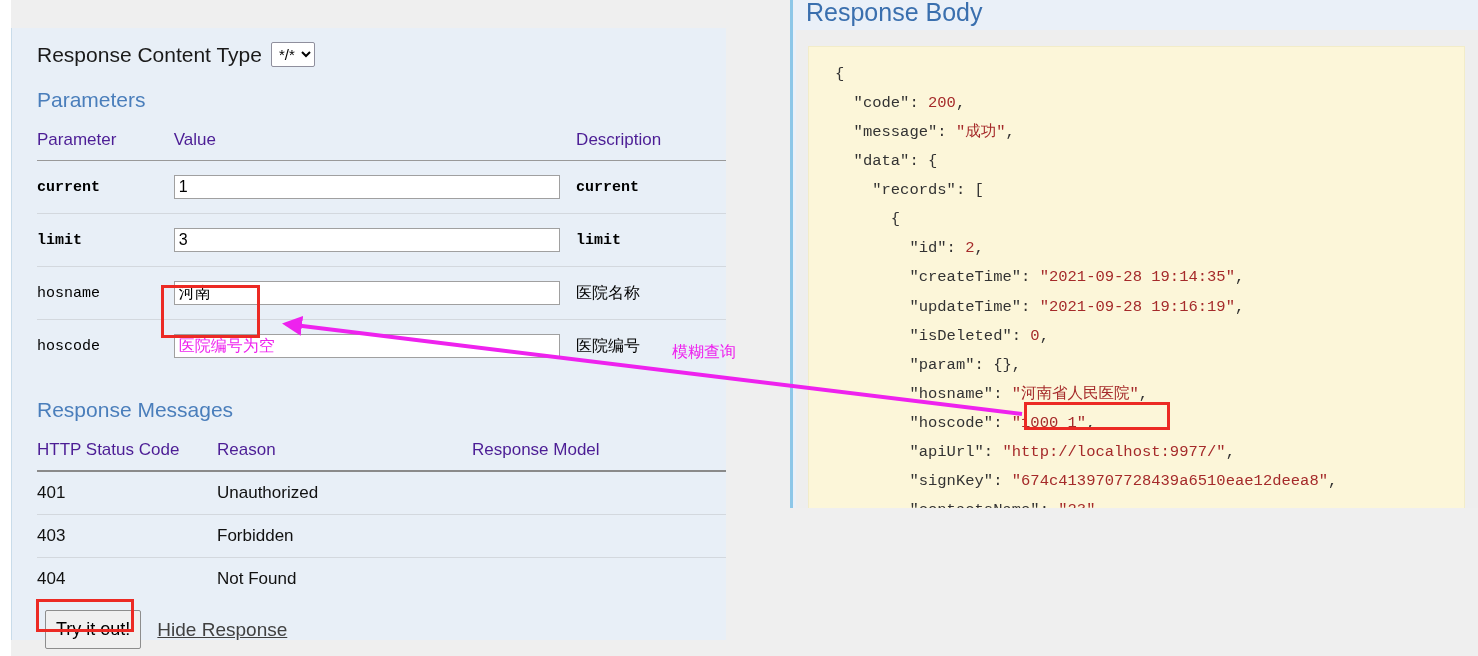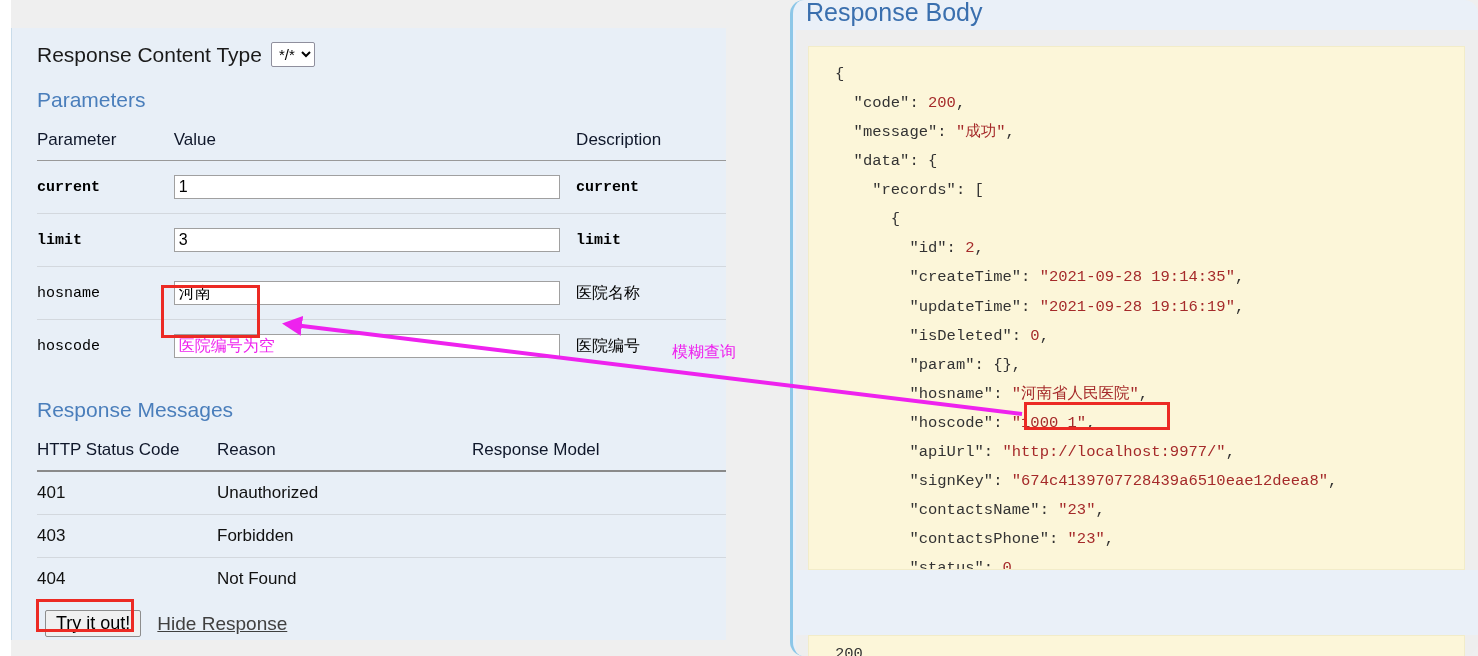--- a/index.html
+++ b/index.html
@@ -99,21 +99,21 @@
     width: 690px;
     border-collapse: collapse;
     font-family: "Liberation Sans", sans-serif;
   }
   #params-table { top: 96px; }
   #respmsg-table { top: 406px; }
 
   .ptable th {
     font-weight: normal;
     font-size: 17px;
-    color: #0f172a;
+    color: #4c1d95;
     text-align: left;
     padding: 6px 0 10px 0;
     border-bottom: 1px solid #999999;
   }
   .ptable td {
     padding: 0;
     vertical-align: middle;
     border-bottom: 1px solid #d3d8de;
   }
   .ptable tr:last-child td { border-bottom: none; }
@@ -173,47 +173,46 @@
     position: absolute;
     left: 33px;
     top: 582px;
     display: flex;
     align-items: center;
     gap: 16px;
   }
   #try-btn {
     font-family: "Liberation Sans", sans-serif;
     font-size: 18px;
-    padding: 2px 10px;
+    padding: 8px 10px;
     background: #f0f0f0;
     border: 1px solid #8d8d8d;
     border-radius: 2px;
     color: #000;
     cursor: pointer;
   }
   #hide-response-link {
     font-family: "Liberation Sans", sans-serif;
     font-size: 19px;
     color: #404040;
     text-decoration: underline;
     cursor: pointer;
   }
 
   
   #right-pane {
     position: absolute;
     left: 790px;
     top: 0;
     width: 688px;
-    height: 656px;
+    height: 508px;
     background: #eaf0f8;
     border-left: 3px solid #8dc7e8;
     box-sizing: border-box;
     overflow: hidden;
-    border-radius: 14px;
   }
   .rp-title {
     font-size: 25px;
     color: #3a6fae;
     font-family: "Liberation Sans", sans-serif;
     margin: 0;
     font-weight: normal;
     padding-left: 13px;
   }
   #resp-body-title { position: absolute; left: 0; top: -2px; }

